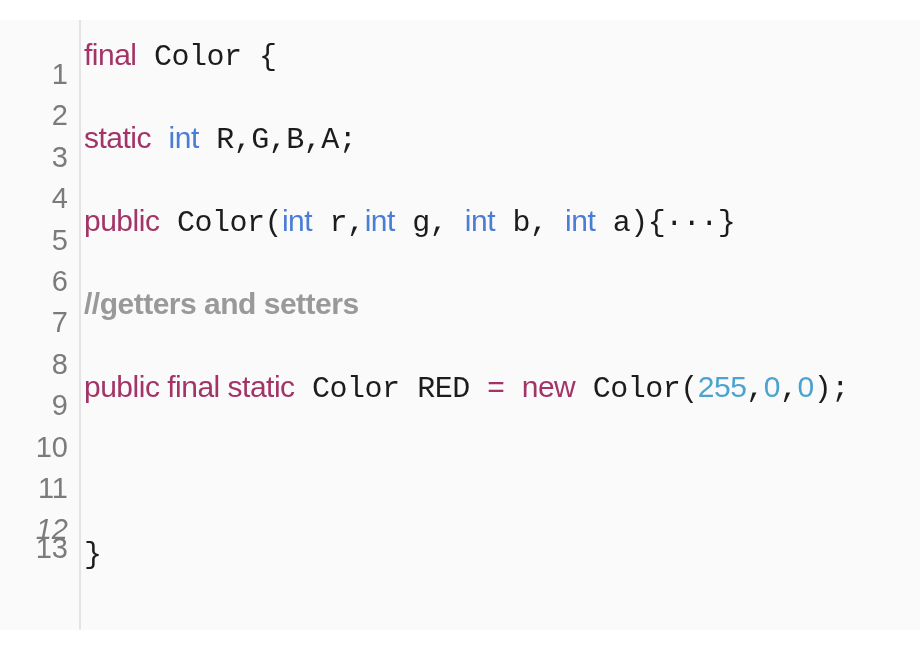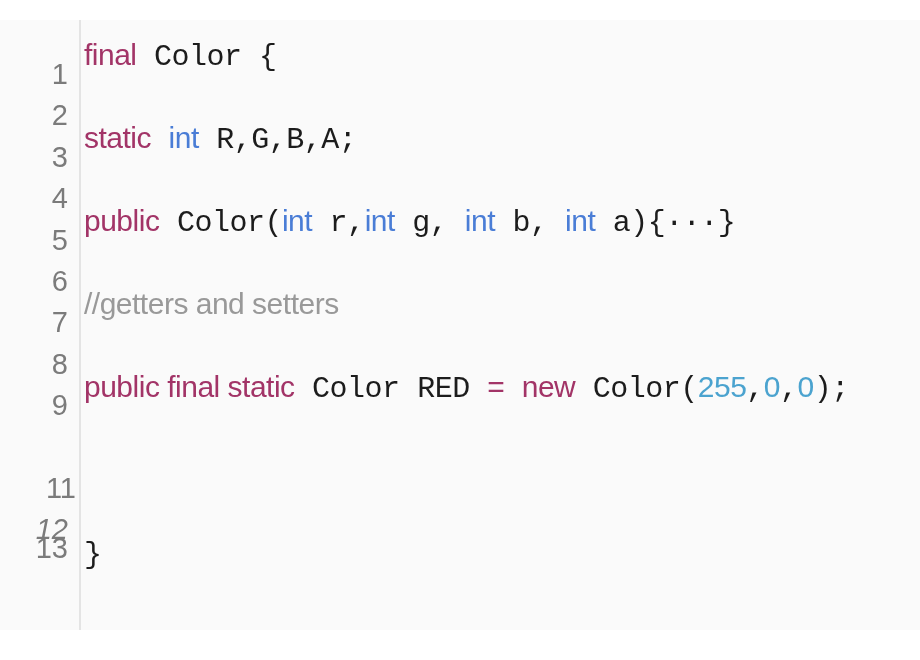--- a/index.html
+++ b/index.html
@@ -66,38 +66,39 @@
     line-height: 44px;
     white-space: pre;
     font-size: 30px;
     letter-spacing: -0.5px;
     color: var(--plain, #1c1c1c);
   }
   .tok-plain   { color: var(--plain, #1c1c1c); font-family: Liberation Mono, monospace; }
   .tok-keyword { color: var(--keyword, #a23467); }
   .tok-type    { color: var(--type, #4a7dd6); margin-top: 24px; }
   .tok-number  { color: var(--number, #4ba3cf); margin-top: 48px; }
-  .tok-comment { color: var(--comment, #999999); }
+  .tok-comment { color: var(--comment, #999999); font-weight: bold; }
 </style>
 </head>
 <body>
 
 <div class="page">
   <div class="code-block">
     <div class="gutter">
         <div class="ln" style="top: 33px;">1</div>
         <div class="ln" style="top: 74.4px;">2</div>
         <div class="ln" style="top: 115.8px;">3</div>
         <div class="ln" style="top: 157.2px;">4</div>
         <div class="ln" style="top: 198.6px;">5</div>
         <div class="ln" style="top: 240px;">6</div>
         <div class="ln" style="top: 281.4px;">7</div>
         <div class="ln" style="top: 322.8px;">8</div>
         <div class="ln" style="top: 364.2px;">9</div>
-        <div class="ln" style="top: 447px; margin-left: 8px;">11</div>
+        <div class="ln" style="top: 405.6px;">10</div>
+        <div class="ln" style="top: 447px;">11</div>
         <div class="ln" style="top: 488.4px; font-style: italic;">12</div>
         <div class="ln" style="top: 507px;">13</div>
       </div>
     <div class="separator"></div>
     <div class="code">
         <div class="code-line" style="top: 13px;"><span class="tok-keyword">final</span><span class="tok-plain"> Color {</span></div>
         <div class="code-line" style="top: 96px;"><span class="tok-keyword">static</span><span class="tok-plain"> </span><span class="tok-type">int</span><span class="tok-plain"> R,G,B,A;</span></div>
         <div class="code-line" style="top: 179px;"><span class="tok-keyword">public</span><span class="tok-plain"> Color(</span><span class="tok-type">int</span><span class="tok-plain"> r,</span><span class="tok-type">int</span><span class="tok-plain"> g, </span><span class="tok-type">int</span><span class="tok-plain"> b, </span><span class="tok-type">int</span><span class="tok-plain"> a){···}</span></div>
         <div class="code-line" style="top: 262px;"><span class="tok-comment">//getters and setters</span></div>
         <div class="code-line" style="top: 345px;"><span class="tok-keyword">public final static</span><span class="tok-plain"> Color RED </span><span class="tok-keyword">=</span><span class="tok-plain"> </span><span class="tok-keyword">new</span><span class="tok-plain"> Color(</span><span class="tok-number">255</span><span class="tok-plain">,</span><span class="tok-number">0</span><span class="tok-plain">,</span><span class="tok-number">0</span><span class="tok-plain">);</span></div>

